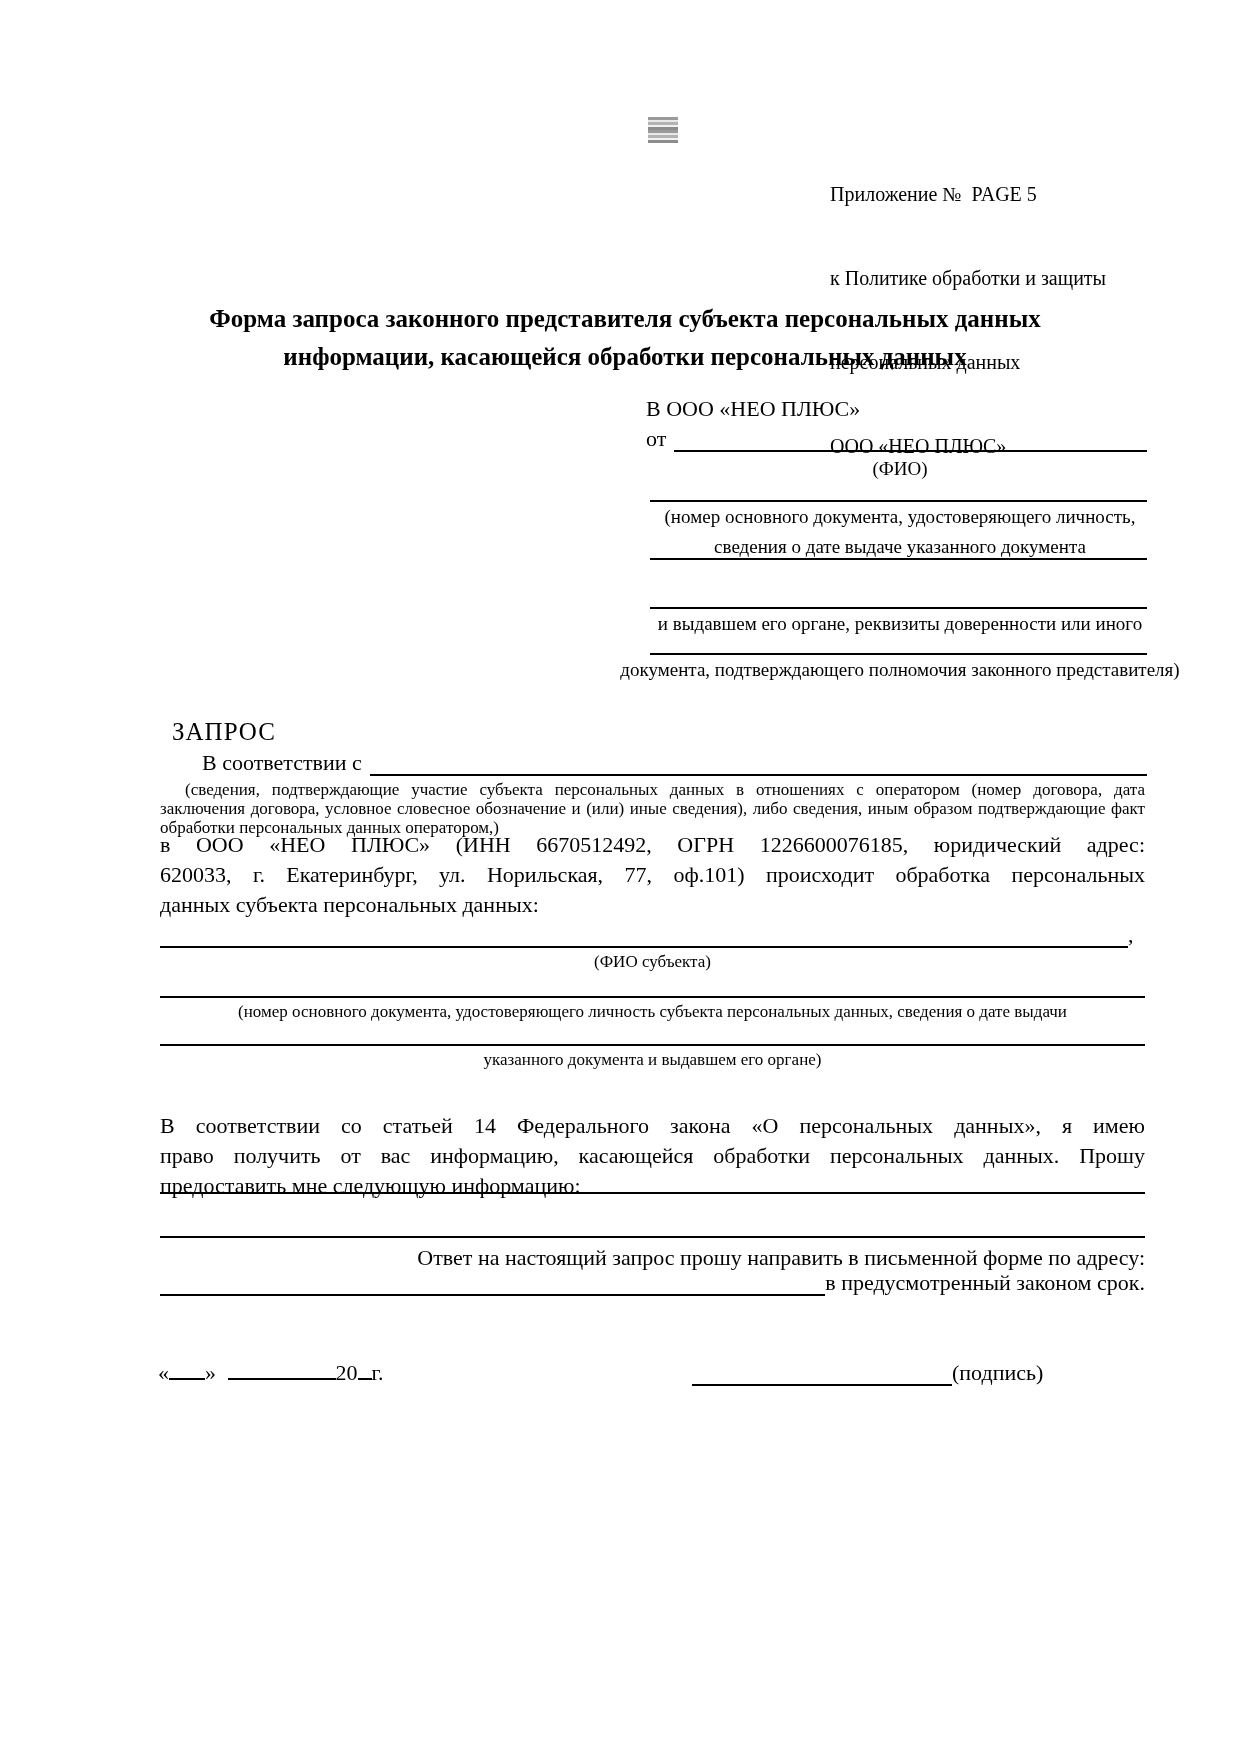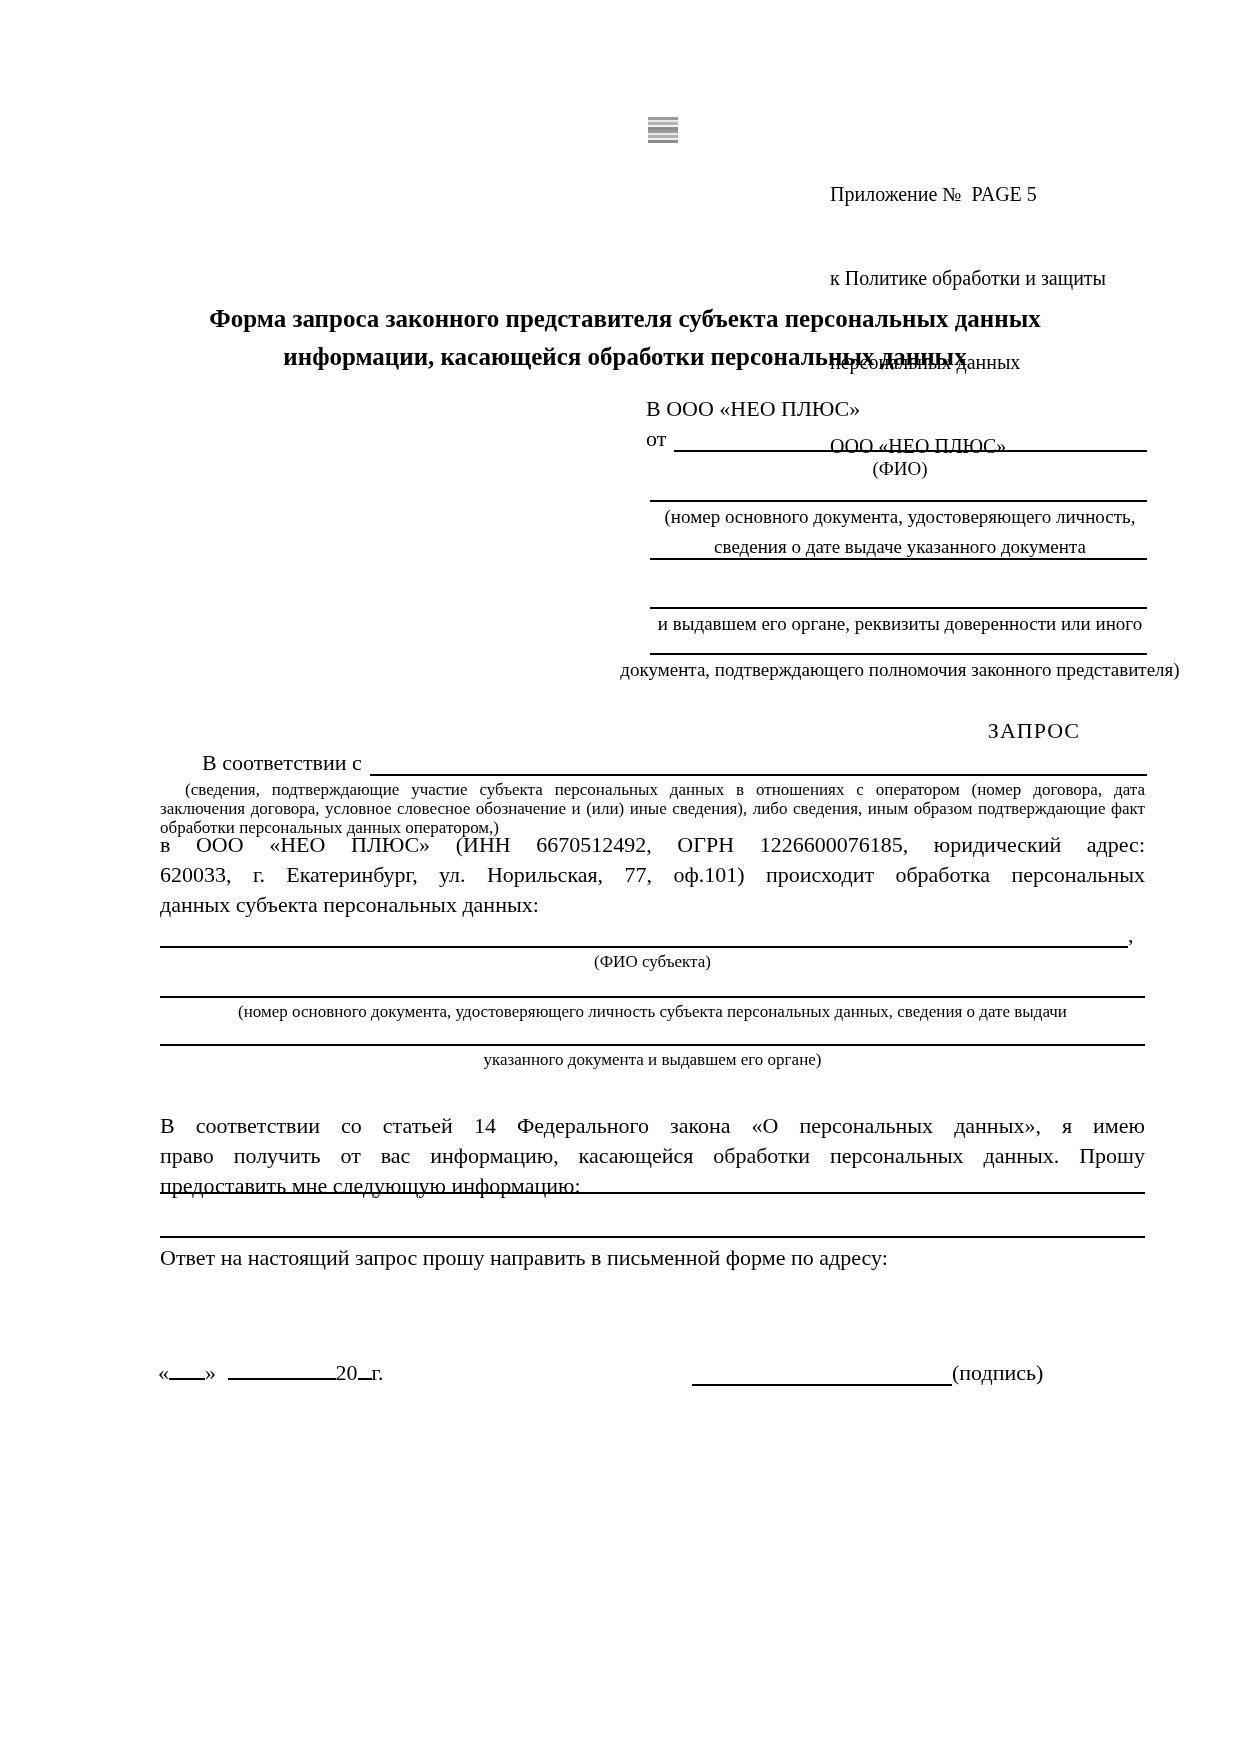--- a/index.html
+++ b/index.html
@@ -16,30 +16,30 @@
   .hdr-block{left:830px;top:124px;font-size:20px;line-height:28px;white-space:pre;}
   
   .title{left:160px;top:300px;width:930px;text-align:center;font-weight:bold;font-size:25px;line-height:38px;}
   
   .to-line{left:646px;top:396px;font-size:22px;}
   .from-row{left:646px;top:424px;width:501px;display:flex;align-items:flex-end;font-size:22px;height:28px;}
   .fill-line{flex:1;border-bottom:2px solid #000;margin-left:8px;}
   .fline{border-bottom:2px solid #000;}
   .fcap{left:600px;width:600px;text-align:center;font-size:19px;line-height:22px;white-space:nowrap;}
   
-  .zapros{left:160px;top:718px;width:920px;text-align:right;font-size:22px;letter-spacing:1px;}
+  .zapros{left:172px;top:718px;width:920px;text-align:left;font-size:25px;letter-spacing:1px;}
   .lead-row{left:202px;top:748px;width:945px;display:flex;align-items:flex-end;font-size:22px;height:28px;}
   .note{left:160px;top:780px;width:985px;font-size:17px;line-height:19px;}
   .jl{text-align:justify;text-align-last:justify;}
   .body-par{left:160px;width:985px;font-size:22px;line-height:30px;}
   .comma-row{left:160px;top:922px;width:985px;display:flex;align-items:flex-end;font-size:22px;height:26px;}
   .comma-line{width:968px;border-bottom:2px solid #000;height:100%;}
   .ccap{left:160px;width:985px;text-align:center;font-size:17px;line-height:20px;}
   .wline{left:160px;width:985px;border-bottom:2px solid #000;}
-  .reply1{left:160px;top:1244px;width:985px;text-align:left;font-size:22px;line-height:28px;}
+  .reply1{left:160px;top:1244px;width:985px;text-align:right;font-size:22px;line-height:28px;}
   .reply2{left:160px;top:1268px;width:985px;display:flex;align-items:flex-end;font-size:22px;height:28px;}
   
   .date-row{left:158px;top:1358px;font-size:22px;}
   .sign-row{left:692px;top:1358px;display:flex;align-items:flex-end;font-size:22px;height:28px;}
   .ul{display:inline-block;border-bottom:2px solid #000;height:20px;vertical-align:baseline;}
 </style>
 </head>
 <body>
 
 <div class="page">
@@ -110,20 +110,24 @@
   <div class="abs body-par" style="top:1068px;margin-top:43px;">
     <div class="jl">В соответствии со статьей 14 Федерального закона «О персональных данных», я имею</div>
     <div class="jl">право получить от вас информацию, касающейся обработки персональных данных. Прошу</div>
     <div>предоставить мне следующую информацию:</div>
   </div>
 
   <div class="abs wline" style="top:1168px;height:24px;"></div>
   <div class="abs wline" style="top:1212px;height:24px;"></div>
 
   <div class="abs reply1">Ответ на настоящий запрос прошу направить в письменной форме по адресу:</div>
+  <div class="abs reply2">
+    <div class="fill-line" style="margin-left:0;"></div>
+    <span>в предусмотренный законом срок.</span>
+  </div>
 
   <div class="abs date-row">
     <span>«</span><span class="ul" style="width:36px;"></span><span>»</span>
     <span class="ul" style="width:108px;margin-left:6px;"></span><span>20</span><span class="ul" style="width:14px;"></span><span>г.</span>
   </div>
   <div class="abs sign-row">
     <div class="fline" style="width:260px;height:100%;"></div>
     <span>(подпись)</span>
   </div>
 

